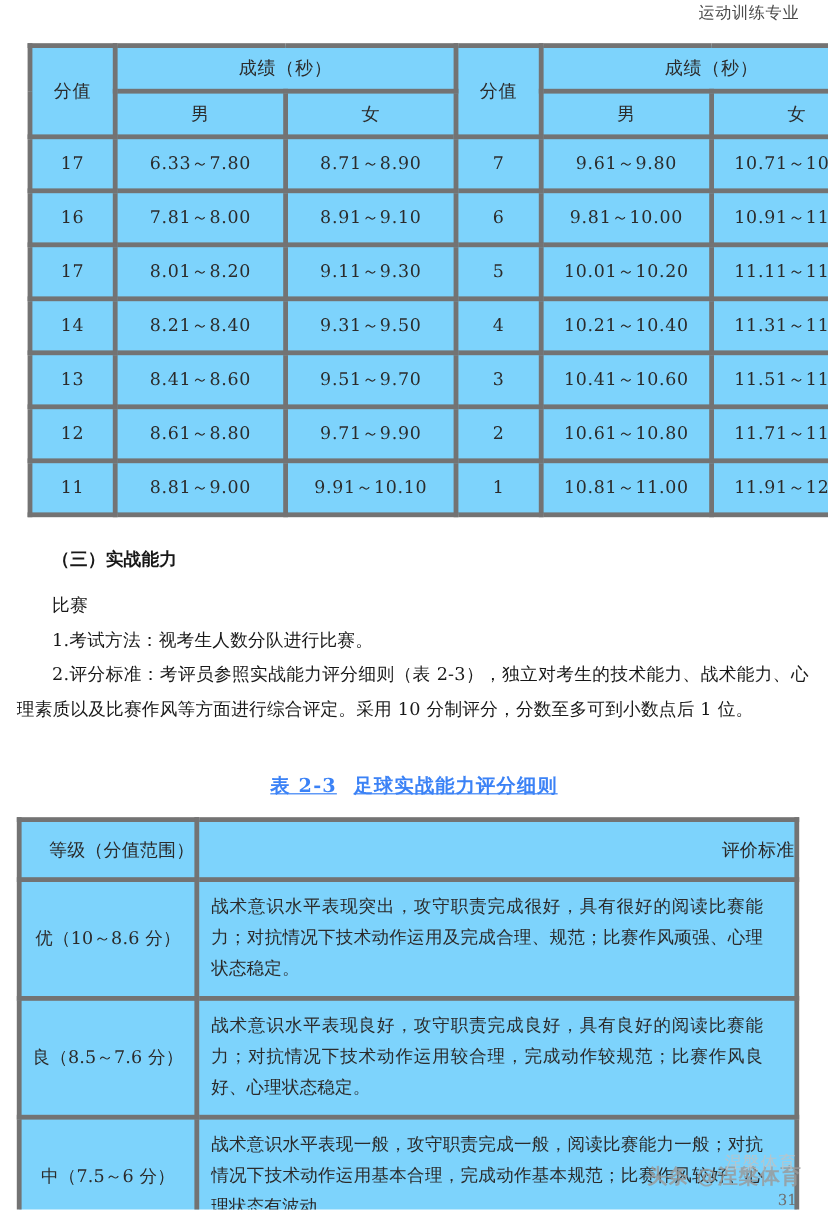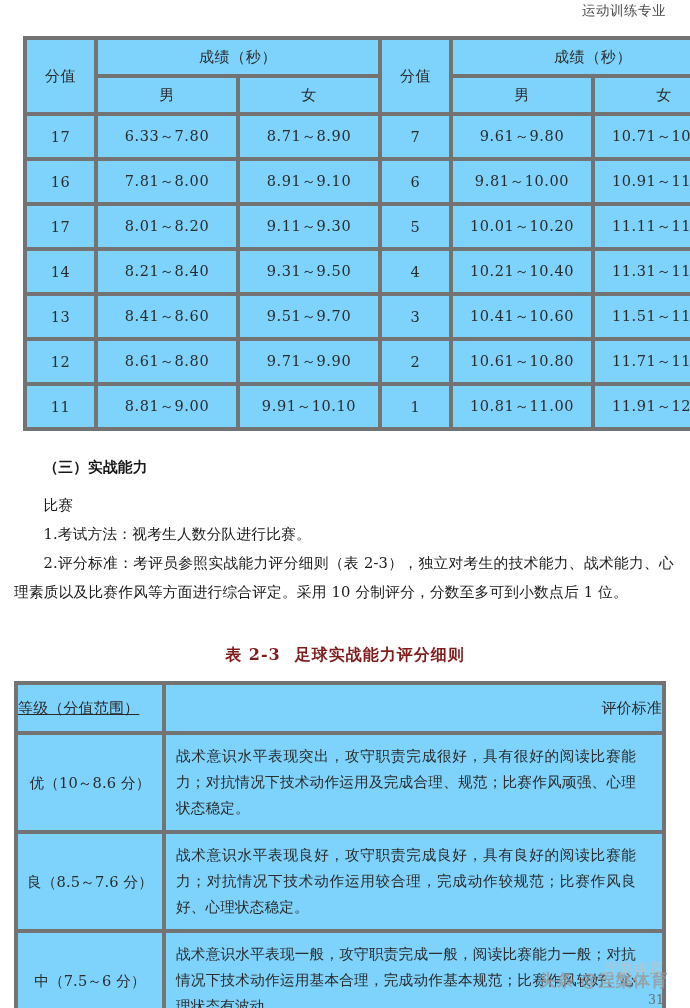--- a/index.html
+++ b/index.html
@@ -92,43 +92,43 @@
   
   .table-caption {
     position: absolute;
     top: 645px;
     left: 0;
     width: 690px;
     text-align: center;
     font-size: 16px;
     font-weight: bold;
     letter-spacing: 1px;
-    color: #7f1d1d;
+    color: #3b82f6;
+    text-decoration: underline;
   }
   .table-caption .cap-gap { display: inline-block; width: 14px; }
 
   
   .table-rubric {
     position: absolute;
     left: 14px;
     top: 681px;
     width: 652px;
   }
   .table-rubric td {
     font-size: 14.6px;
     line-height: 26px;
     letter-spacing: 0.15px;
   }
   .table-rubric .col-grade { width: 148px; }
   .table-rubric .grade-head {
-    text-align: left;
+    text-align: right;
     vertical-align: middle;
     height: 46px;
     font-size: 15px;
-    text-decoration: underline;
   }
   .table-rubric .criteria-head {
     text-align: right;
     vertical-align: middle;
     height: 46px;
     font-size: 15px;
     margin-left: 23px;
   }
   .table-rubric .grade-cell {
     text-align: center;

